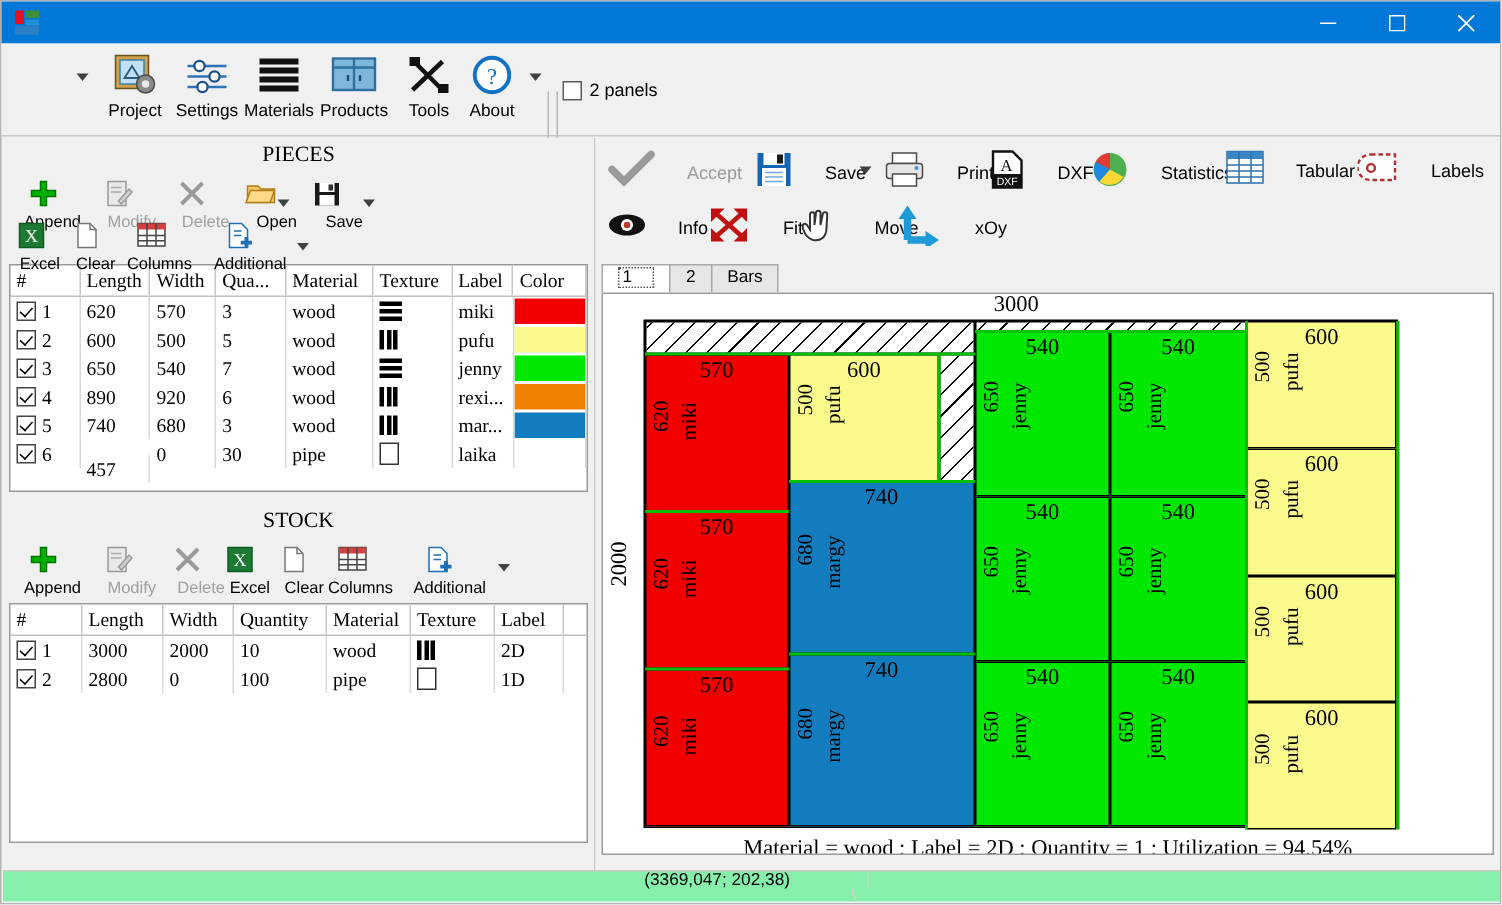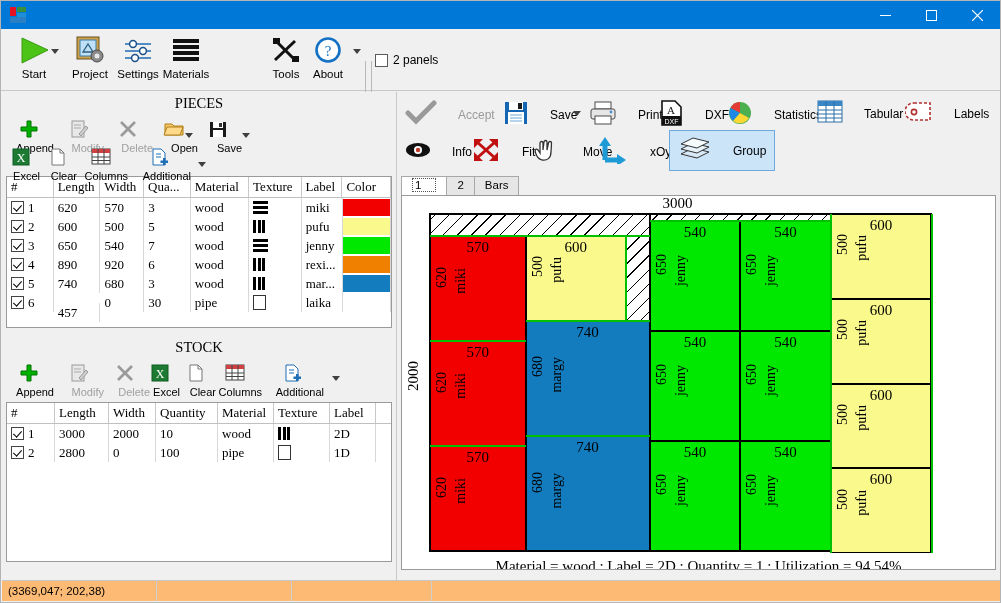--- a/index.html
+++ b/index.html
@@ -103,22 +103,22 @@
      border:1px solid #000; }
   .greenline { position:absolute; background:#00c000; }
   .dimtop { position:absolute; font-family:"Liberation Serif", serif; font-size:15px; }
   .dimleft { position:absolute; font-family:"Liberation Serif", serif; font-size:15px;
              writing-mode:vertical-rl; transform:rotate(180deg); }
   .caption { position:absolute; left:0; width:100%; text-align:center;
              font-family:"Liberation Serif", serif; font-size:15px; }
 
   
   .status { position:absolute; left:1px; bottom:1px; width:998px; height:21px;
-            background:#fdba74; border-top:1px solid #c8c8c8; display:flex;
-            align-items:center; font-size:11.5px; }
+            background:#86efac; border-top:1px solid #c8c8c8; display:flex;
+            align-items:center; font-size:11.5px;flex-direction:column; }
   .scell { height:100%; display:flex; align-items:center; padding-left:6px;
            border-right:1px solid #cfcfcf; }
   .pdiv { position:absolute; left:395px; top:91px; width:1px; height:490px;
           background:#c8c8c8; }
 </style>
 </head>
 <body>
 
 <div class="app">
 
@@ -144,28 +144,20 @@
         <svg width="11" height="11">
             <line x1="0" y1="0" x2="11" y2="11" stroke="#fff" stroke-width="1.2"></line>
             <line x1="11" y1="0" x2="0" y2="11" stroke="#fff" stroke-width="1.2"></line>
           </svg>
       </div>
     </div>
   </div>
 
   <div class="toolbar">
 
-    <div class="tbitem" style="left:6px;">
-      <div class="ic">
-        <svg width="34" height="30">
-            <polygon points="5,3 31,15 5,28" fill="#4cc417" stroke="#3a9a12" stroke-width="1"></polygon>
-          </svg>
-      </div>
-      <div class="lb">Start</div>
-    </div>
     <div class="arrowdn" style="left:50px; top:20px;"></div>
 
     <div class="tbitem" style="left:62px;">
       <div class="ic">
         <svg width="30" height="30">
           <rect x="2" y="2" width="22" height="22" fill="#cfa14a" stroke="#6b5020"></rect>
           <rect x="5" y="5" width="16" height="16" fill="#bfe0f5" stroke="#3a7fa8"></rect>
           <polygon points="8,17 13,9 18,17" fill="none" stroke="#2b5f80" stroke-width="1.3"></polygon>
           <circle cx="22" cy="21" r="6" fill="#8a8a8a" stroke="#4a4a4a"></circle>
           <circle cx="22" cy="21" r="2.5" fill="#e8e8e8"></circle>
@@ -193,20 +185,32 @@
         <svg width="30" height="28">
           <rect x="2" y="3" width="26" height="4" fill="#111"></rect>
           <rect x="2" y="9" width="26" height="4" fill="#111"></rect>
           <rect x="2" y="15" width="26" height="4" fill="#111"></rect>
           <rect x="2" y="21" width="26" height="4" fill="#111"></rect>
         </svg>
       </div>
       <div class="lb">Materials</div>
     </div>
 
+    <div class="tbitem" style="left:208px;">
+      <div class="ic">
+        <svg width="32" height="28">
+          <rect x="2" y="3" width="28" height="21" fill="#7fb6dc" stroke="#2e6f9e" stroke-width="1.6"></rect>
+          <line x1="16" y1="3" x2="16" y2="24" stroke="#2e6f9e" stroke-width="1.6"></line>
+          <line x1="2" y1="9" x2="30" y2="9" stroke="#2e6f9e" stroke-width="1.6"></line>
+          <line x1="12" y1="14" x2="12" y2="18" stroke="#1c4f73" stroke-width="1.6"></line>
+          <line x1="20" y1="14" x2="20" y2="18" stroke="#1c4f73" stroke-width="1.6"></line>
+        </svg>
+      </div>
+      <div class="lb">Products</div>
+    </div>
 
     <div class="tbitem" style="left:258px;">
       <div class="ic">
         <svg width="30" height="28">
           <line x1="4" y1="24" x2="24" y2="5" stroke="#111" stroke-width="3"></line>
           <line x1="24" y1="24" x2="6" y2="6" stroke="#111" stroke-width="3"></line>
           <rect x="2" y="2" width="7" height="6" fill="#111"></rect>
           <rect x="21" y="20" width="7" height="6" fill="#111"></rect>
         </svg>
       </div>
@@ -725,30 +729,20 @@
           <svg width="32" height="28">
             <path d="M8 24 L8 8" stroke="#1e9ad6" stroke-width="5"></path>
             <path d="M2 10 L8 1 L14 10 Z" fill="#1e9ad6"></path>
             <path d="M8 24 L22 24" stroke="#1e9ad6" stroke-width="5"></path>
             <path d="M20 18 L29 24 L20 30 Z" fill="#1e9ad6"></path>
           </svg>
         </span>
         <span>xOy</span>
       </div>
 
-      <div class="rbtn sel" style="left:272px; top:38px;">
-        <span>
-          <svg width="34" height="28">
-            <path d="M3 19 L15 13 L31 17 L19 23 Z" fill="#d8e8f5" stroke="#333"></path>
-            <path d="M3 14 L15 8  L31 12 L19 18 Z" fill="#e8f2fa" stroke="#333"></path>
-            <path d="M3 9  L15 3  L31 7  L19 13 Z" fill="#f5fafd" stroke="#333"></path>
-          </svg>
-        </span>
-        <span>Group</span>
-      </div>
 
       <div class="tabs">
         <div class="tab act">
           <span class="inner">1</span>
         </div>
         <div class="tab">
           <span>2</span>
         </div>
         <div class="tab">
           <span>Bars</span>

